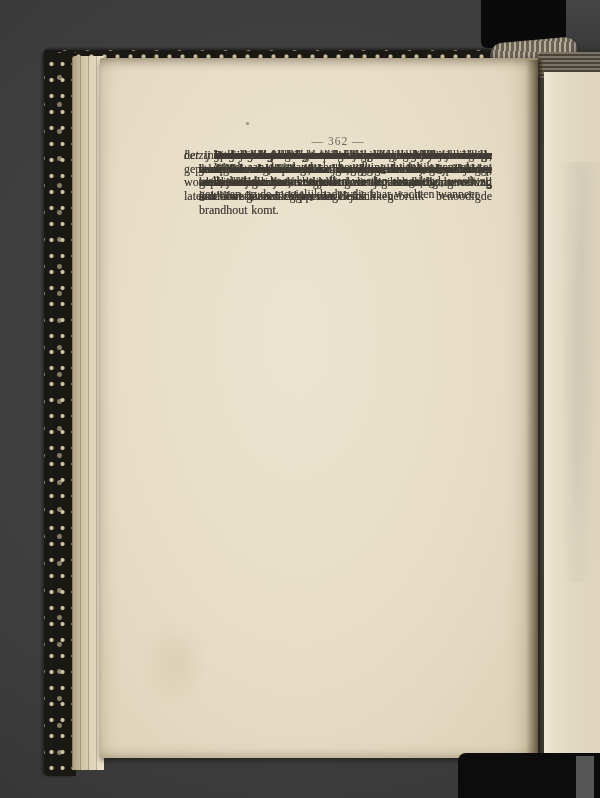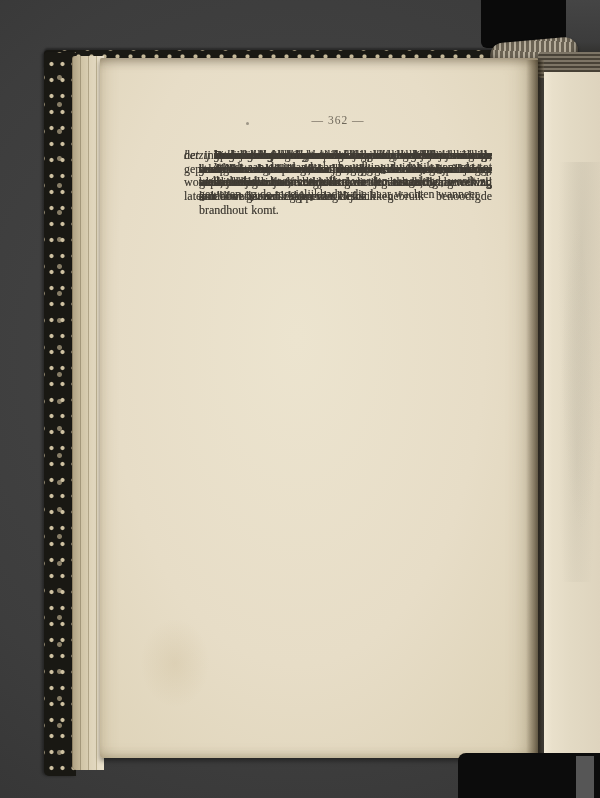--- a/index.html
+++ b/index.html
@@ -58,21 +58,21 @@
                    inset 0 -8px 10px -7px rgba(95,80,50,.3),
                    0 3px 5px rgba(0,0,0,.4);}
   
   .gutter{left:526px;top:60px;width:18px;height:702px;
         background:linear-gradient(90deg,rgba(70,58,38,0) 0,rgba(70,58,38,.45) 45%,rgba(35,28,16,.6) 72%,rgba(120,108,82,.25) 100%);}
   
   .bottom-black{left:458px;top:753px;width:142px;height:45px;background:#0c0c0c;border-radius:8px 0 0 0;}
   .bottom-gray-strip{left:576px;top:756px;width:18px;height:42px;background:#565656;}
 
   
-  .page-header{left:84px;top:56px;width:308px;text-align:center;
+  .page-header{left:84px;top:77px;width:308px;text-align:center;
         font-size:11.5px;letter-spacing:1px;color:var(--header-ink,#6e675a);}
   .text-block{left:84px;top:91px;width:308px;}
   .text-block p{position:static;margin:0;text-align:justify;
         font-size:12px;line-height:13.7px;color:var(--ink,#413d35);
         text-shadow:0 0 .5px rgba(65,61,53,.55);word-spacing:.5px;}
   .text-block p.indent{text-indent:15px;}
   .text-block p.gap{margin-top:12px;}
   .text-block i{font-style:italic;}
   .ink-speck{left:146px;top:64px;width:3px;height:3px;border-radius:50%;
         background:rgba(95,90,78,.55);filter:blur(.4px);}

